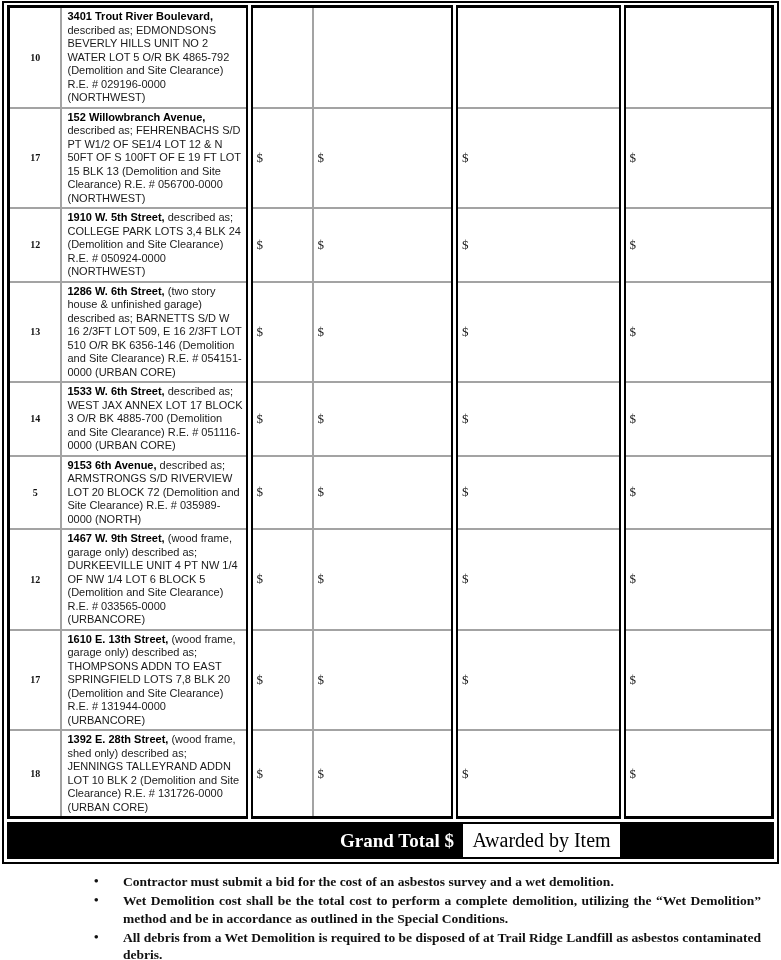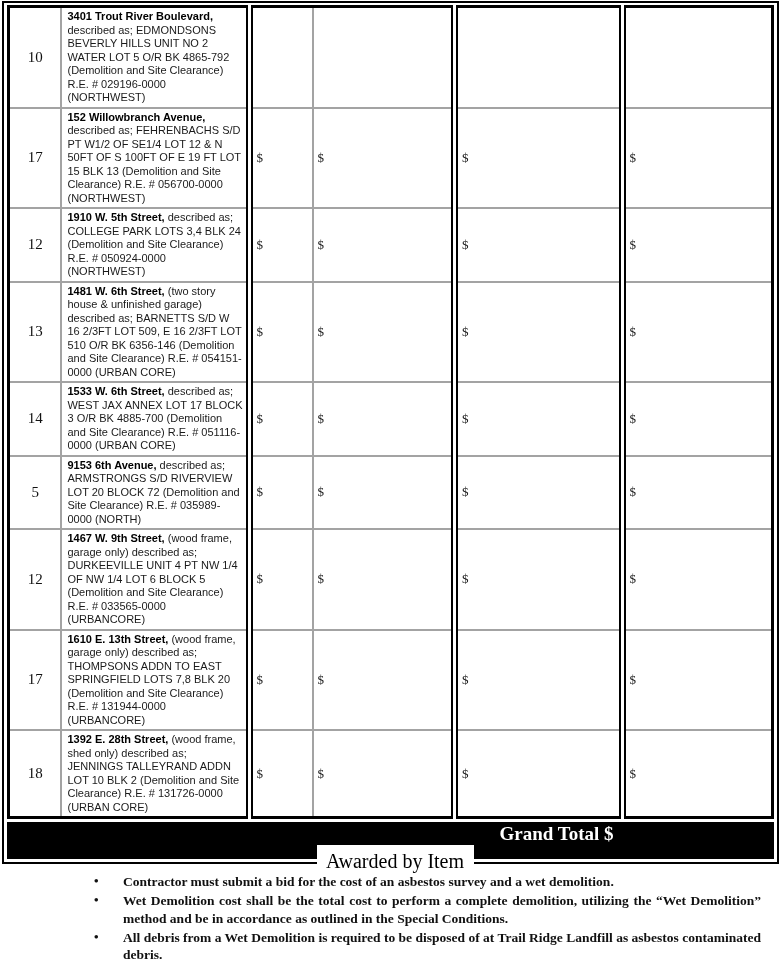--- a/index.html
+++ b/index.html
@@ -36,22 +36,22 @@
   col.c-b4   { width: 142px; }
 
   td {
     border: 2px solid #a3a3a3;
     vertical-align: middle;
     box-sizing: border-box;
   }
   td.num {
     text-align: center;
     font-family: "Liberation Serif", serif;
-    font-weight: normal;
-    font-size: 15px;
+    font-weight: bold;
+    font-size: 10px;
     color: #111;
   }
   td.desc {
     font-size: 11px;
     line-height: 13.5px;
     color: #1a1a1a;
     padding: 2px 2px 2px 5px;
   }
   td.desc .addr { font-weight: bold; color: #000; }
   td.bid {
@@ -64,21 +64,20 @@
   td.group-start { border-left: 7px double #000; }
 
   
   .grand-bar {
     margin-top: 3px;
     background: #000;
     height: 35px;
     display: flex;
     align-items: center;
     border: 1px solid #000;
-    flex-direction: column;
   }
   .gt-label {
     font-family: "Liberation Serif", serif;
     font-weight: bold;
     font-size: 19px;
     color: #fff;
     margin-left: 332px;
     white-space: nowrap;
   }
   .awarded-box {
@@ -151,21 +150,21 @@
           <tr>
             <td class="num">12</td>
             <td class="desc"><span class="addr">1910 W. 5th Street,</span> <span>described as; COLLEGE PARK LOTS 3,4 BLK 24 (Demolition and Site Clearance) R.E. # 050924-0000 (NORTHWEST)</span></td>
             <td class="bid group-start">$</td>
             <td class="bid">$</td>
             <td class="bid group-start">$</td>
             <td class="bid group-start">$</td>
           </tr>
           <tr>
             <td class="num">13</td>
-            <td class="desc"><span class="addr">1481 W. 6th Street,</span> <span>(two story house &amp; unfinished garage) described as; BARNETTS S/D W 16 2/3FT LOT 509, E 16 2/3FT LOT 510 O/R BK 6356-146 (Demolition and Site Clearance) R.E. # 054151-0000 (URBAN CORE)</span></td>
+            <td class="desc"><span class="addr">1286 W. 6th Street,</span> <span>(two story house &amp; unfinished garage) described as; BARNETTS S/D W 16 2/3FT LOT 509, E 16 2/3FT LOT 510 O/R BK 6356-146 (Demolition and Site Clearance) R.E. # 054151-0000 (URBAN CORE)</span></td>
             <td class="bid group-start">$</td>
             <td class="bid">$</td>
             <td class="bid group-start">$</td>
             <td class="bid group-start">$</td>
           </tr>
           <tr>
             <td class="num">14</td>
             <td class="desc"><span class="addr">1533 W. 6th Street,</span> <span>described as; WEST JAX ANNEX LOT 17 BLOCK 3 O/R BK 4885-700 (Demolition and Site Clearance)  R.E. # 051116-0000 (URBAN CORE)</span></td>
             <td class="bid group-start">$</td>
             <td class="bid">$</td>

